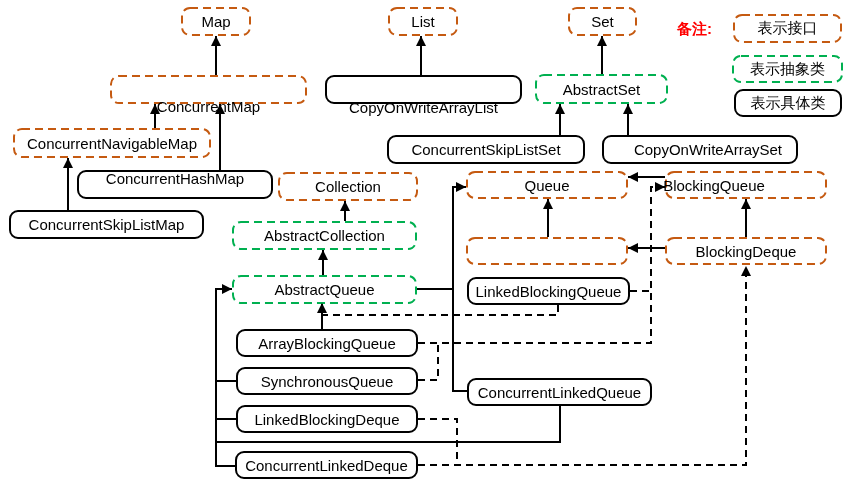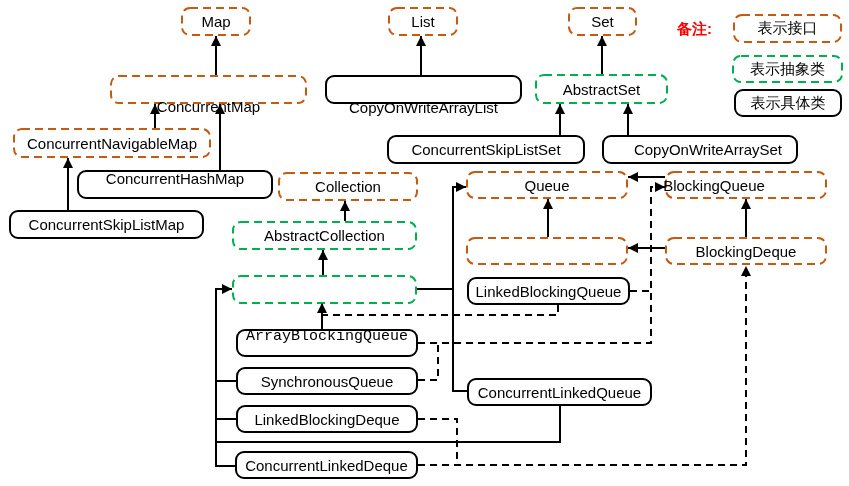--- a/index.html
+++ b/index.html
@@ -108,22 +108,23 @@
       <div class="node-label" style="left: 13px; top: 128px; width: 198px; height: 30px;">ConcurrentNavigableMap</div>
       <div class="node-label" style="left: 387px; top: 135px; width: 198px; height: 29px;">ConcurrentSkipListSet</div>
       <div class="node-label" style="left: 602px; top: 135px; width: 196px; height: 29px; padding-left: 16px;">CopyOnWriteArraySet</div>
       <div class="node-label" style="left: 77px; top: 170px; width: 196px; height: 17px;">ConcurrentHashMap</div>
       <div class="node-label" style="left: 278px; top: 172px; width: 140px; height: 29px;">Collection</div>
       <div class="node-label" style="left: 466px; top: 171px; width: 162px; height: 28px;">Queue</div>
       <div class="node-label" style="left: 633px; top: 171px; width: 162px; height: 28px;">BlockingQueue</div>
       <div class="node-label" style="left: 9px; top: 210px; width: 195px; height: 29px;">ConcurrentSkipListMap</div>
       <div class="node-label" style="left: 232px; top: 221px; width: 185px; height: 29px;">AbstractCollection</div>
       <div class="node-label" style="left: 665px; top: 237px; width: 162px; height: 28px;">BlockingDeque</div>
+      <div class="node-label" style="left: 232px; top: 275px; width: 185px; height: 29px;">AbstractQueue</div>
       <div class="node-label" style="left: 467px; top: 277px; width: 163px; height: 28px;">LinkedBlockingQueue</div>
-      <div class="node-label" style="left: 236px; top: 322px; width: 182px; height: 28px; font-family: Liberation Mono, monospace;">ArrayBlockingQueue</div>
+      <div class="node-label" style="left: 236px; top: 329px; width: 182px; height: 28px;">ArrayBlockingQueue</div>
       <div class="node-label" style="left: 236px; top: 367px; width: 182px; height: 28px; text-align: center;">SynchronousQueue</div>
       <div class="node-label" style="left: 467px; top: 378px; width: 185px; height: 28px;">ConcurrentLinkedQueue</div>
       <div class="node-label" style="left: 236px; top: 405px; width: 182px; height: 28px; border-radius: 11px;">LinkedBlockingDeque</div>
       <div class="node-label" style="left: 235px; top: 451px; width: 183px; height: 28px;">ConcurrentLinkedDeque</div>
       <div class="node-label" style="left: 733px; top: 14px; width: 109px; height: 29px;">表示接口</div>
       <div class="node-label" style="left: 732px; top: 55px; width: 111px; height: 28px;">表示抽象类</div>
       <div class="node-label" style="left: 734px; top: 89px; width: 108px; height: 28px;">表示具体类</div>
     </div>
 </div>
 

